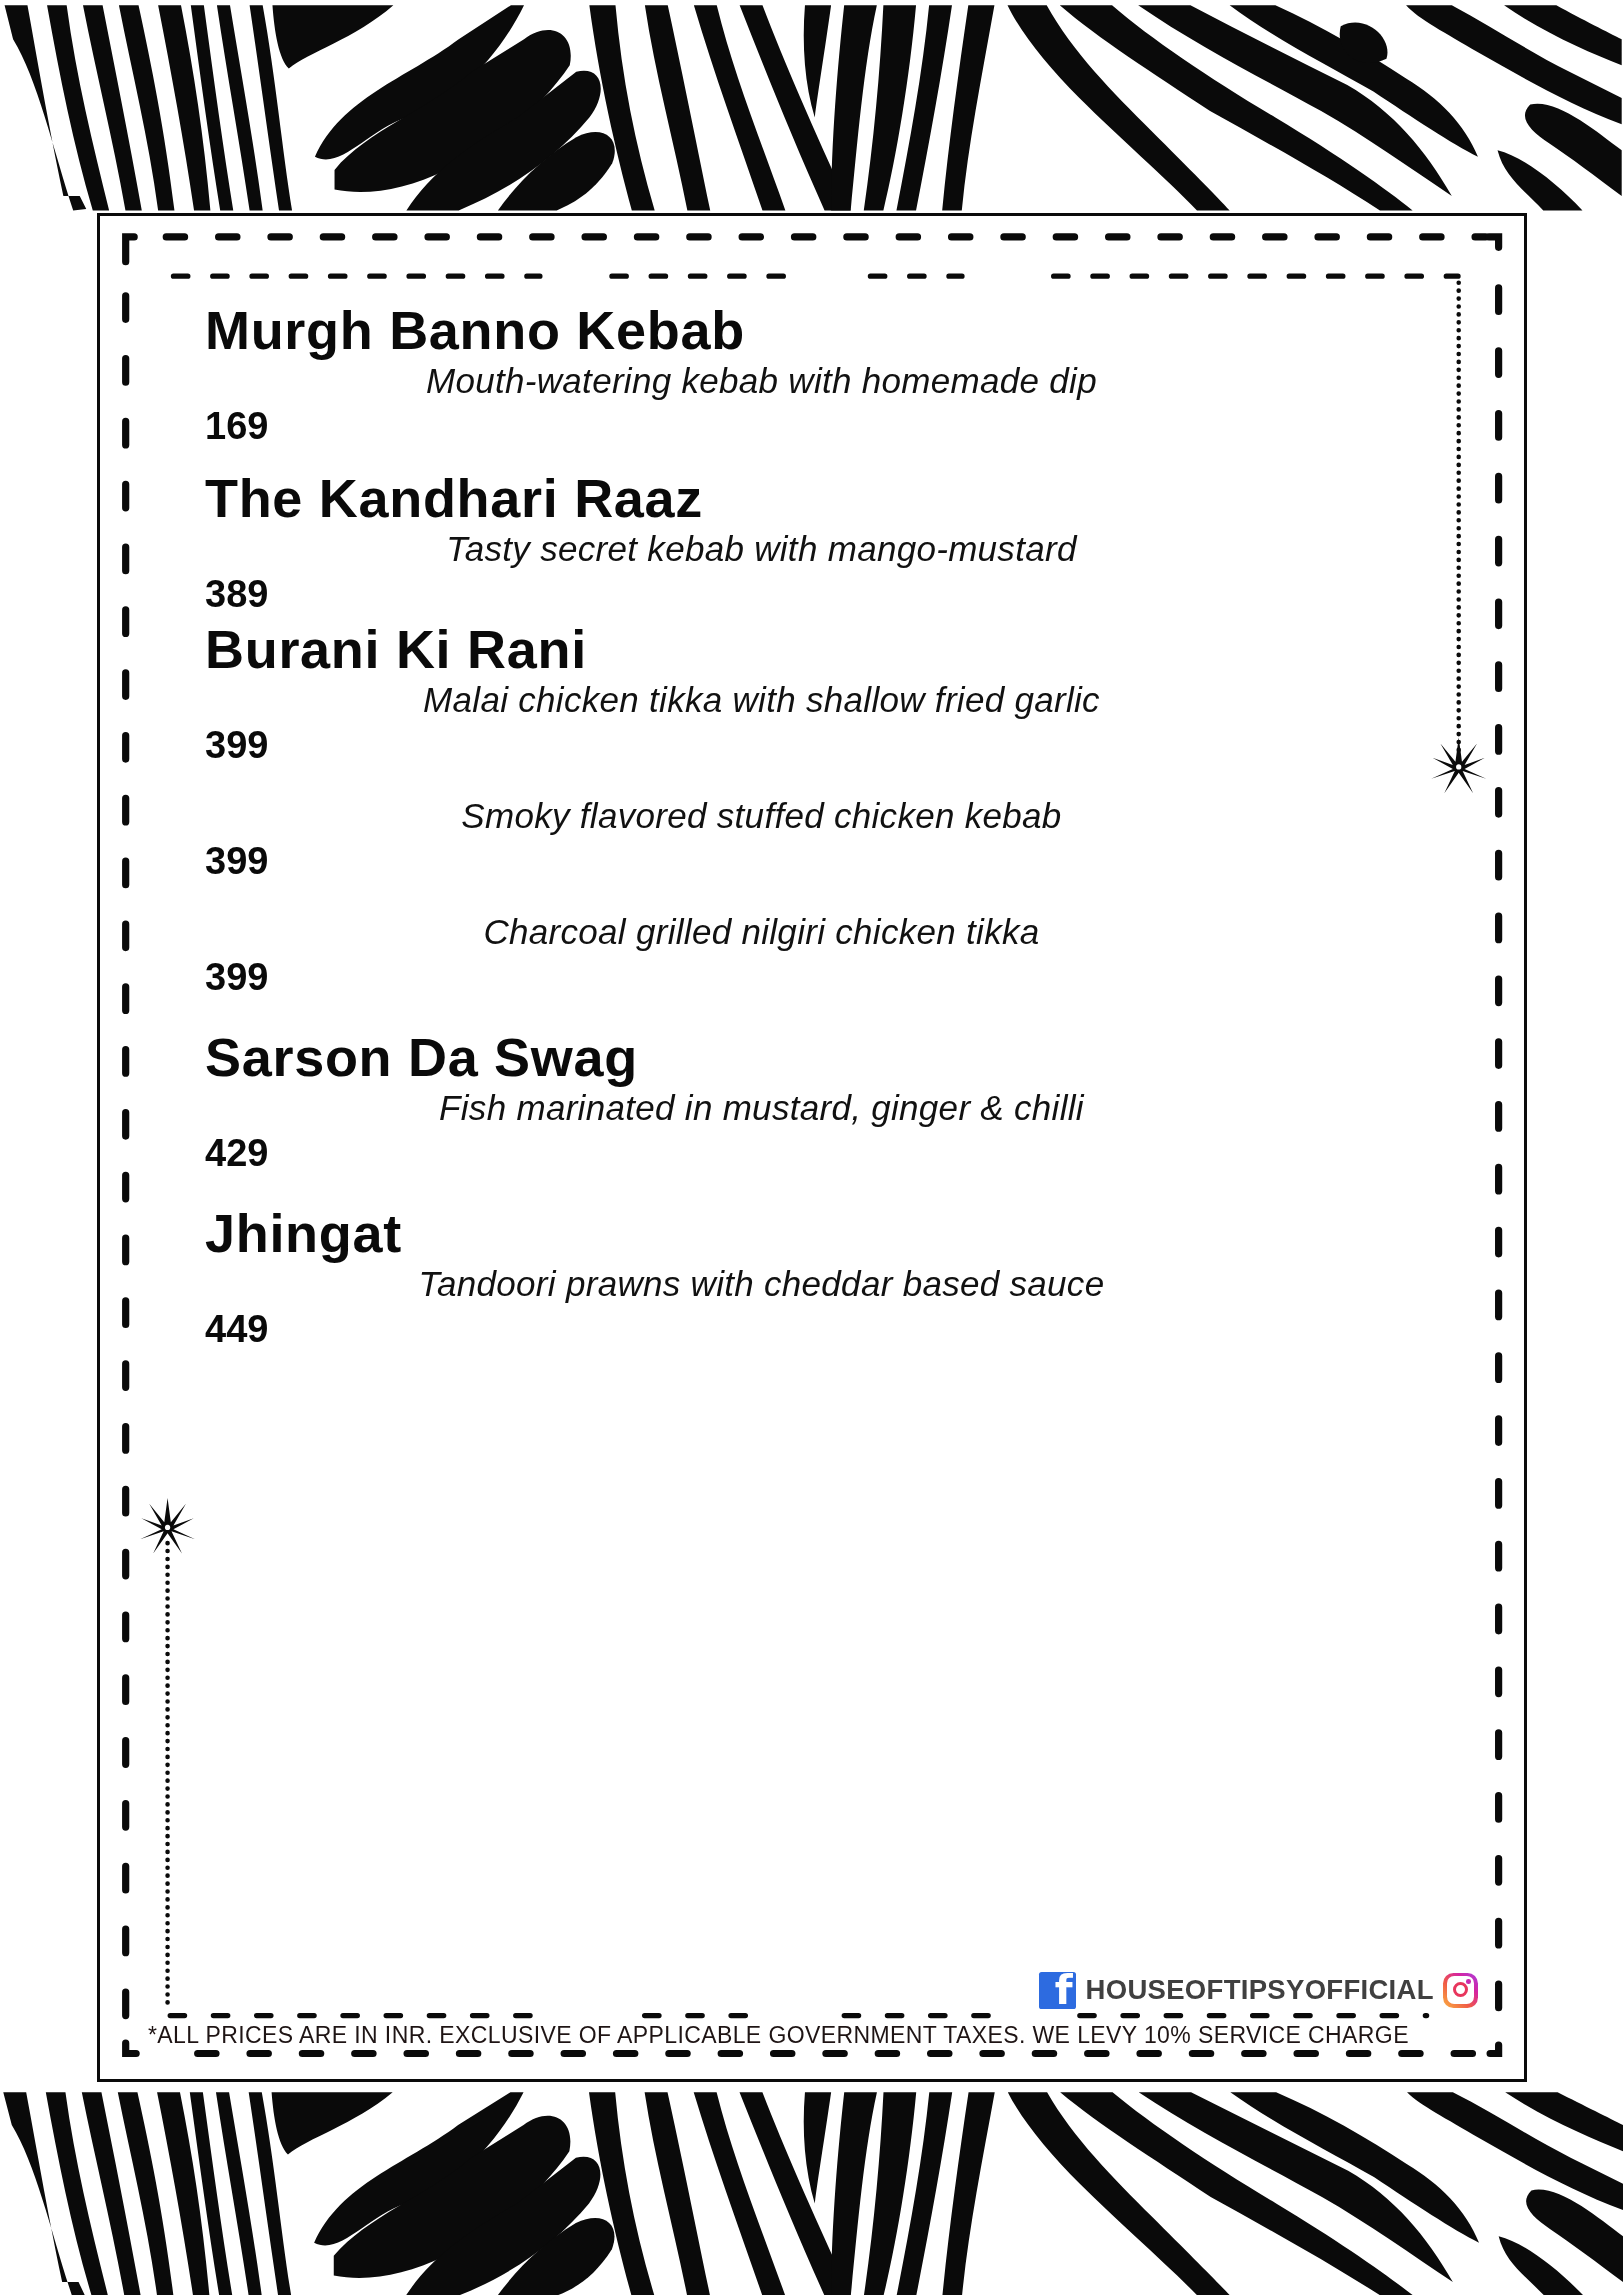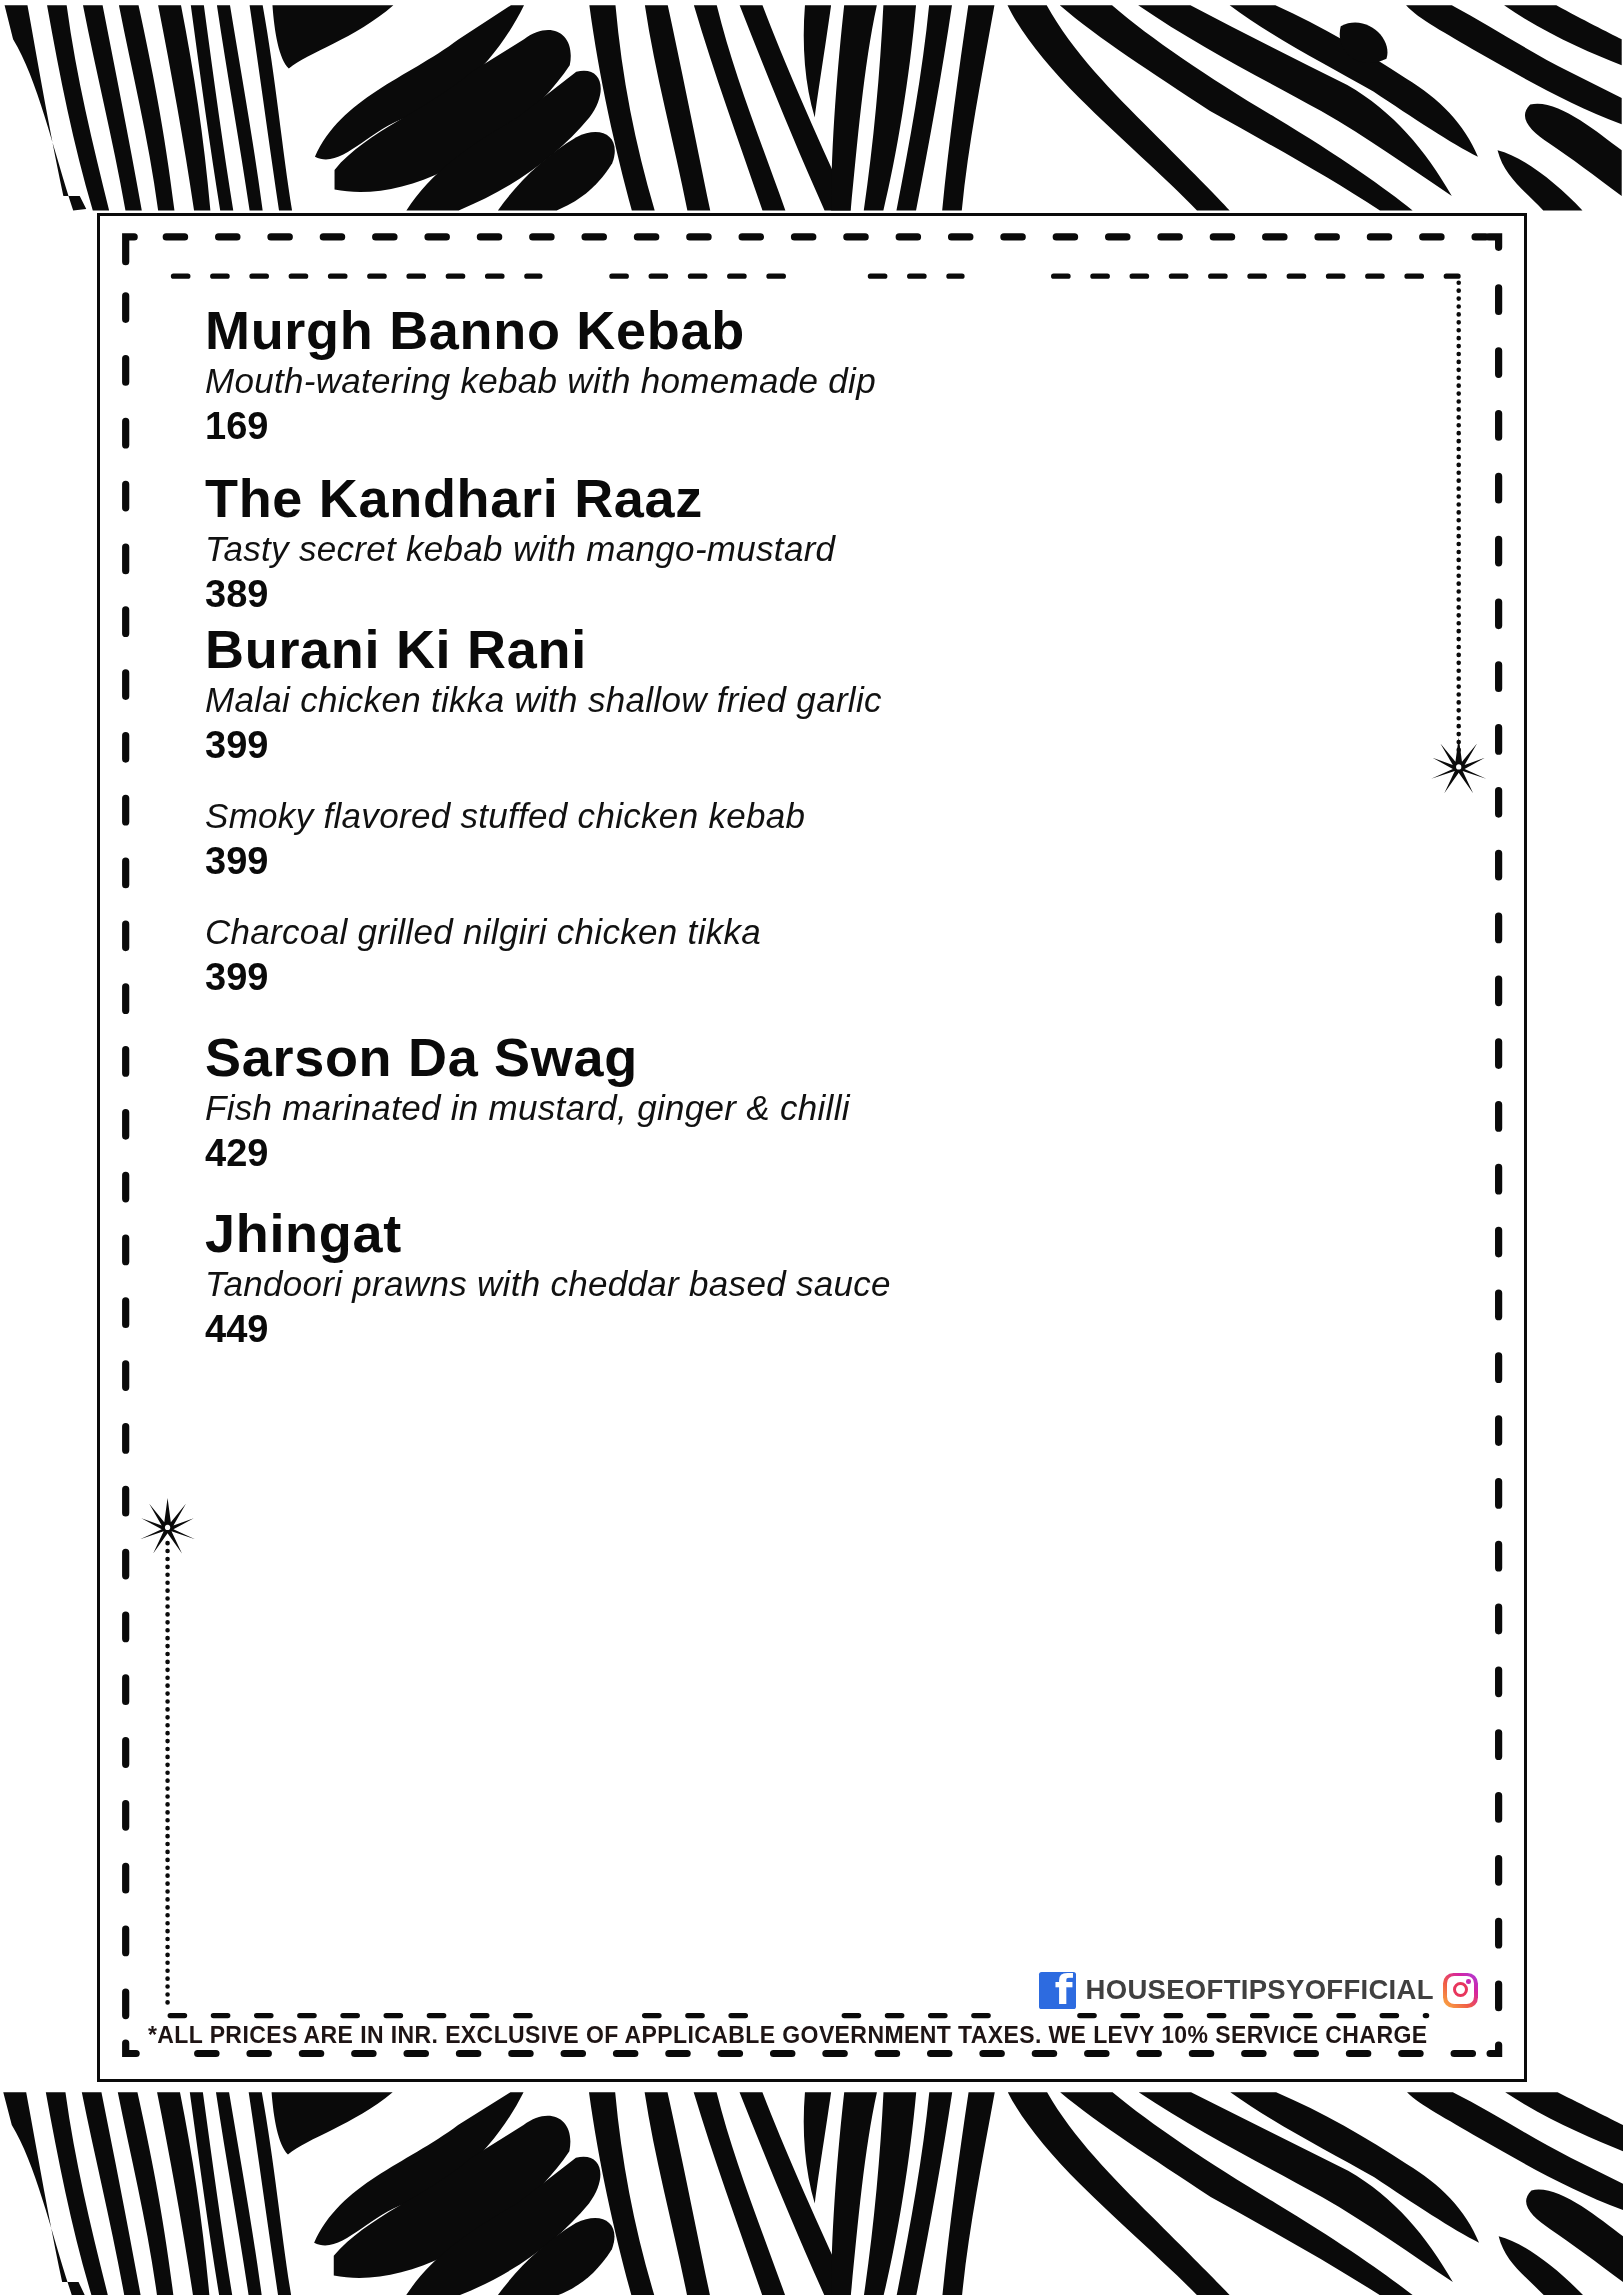--- a/index.html
+++ b/index.html
@@ -8,32 +8,32 @@
   .zebra { position:absolute; left:0; width:1623px; overflow:hidden; background:#fff; }
   .zebra svg { display:block; }
   #zebra-top { top:0; height:213px; }
   #zebra-bottom { top:2092px; height:204px; }
   .frame { position:absolute; left:97px; top:213px; width:1430px; height:1869px;
            border:3.9px solid #0a0a0a; box-sizing:border-box; background:#fff; }
   .deco { position:absolute; left:0; top:0; width:1623px; height:2295px; pointer-events:none; }
   .menu { position:absolute; left:205px; top:300px; width:1113px; }
   .item { position:relative; }
   .item-name { font-weight:bold; font-size:54px; line-height:60px; letter-spacing:0.7px; white-space:nowrap; }
-  .item-desc { font-style:italic; font-size:35px; line-height:41px; font-weight:normal; letter-spacing:0.3px; white-space:nowrap; color:#111; }
+  .item-desc { font-style:italic; font-size:35px; line-height:41px; font-weight:normal; letter-spacing:0.3px; white-space:nowrap; color:#111;text-align:center; }
   .item-price { font-weight:bold; font-size:38px; line-height:50px; white-space:nowrap; }
   .social { position:absolute; top:1971px; right:145px; height:38px; display:flex; align-items:center; gap:9.2px; }
   .social .handle { font-weight:bold; font-size:27.5px; letter-spacing:0.3px; color:#404040; white-space:nowrap; }
   .fb { width:37px; height:37px; background:#2d6be0; border-radius:2.6px; position:relative; }
   .fb span { position:absolute; right:3.9px; bottom:-2.6px; color:#fff; font-weight:bold; font-size:41px; line-height:41px; font-family:"DejaVu Sans", sans-serif; }
   .ig { width:35px; height:35px; border-radius:10.5px; position:relative;
         background:linear-gradient(45deg,#fbb040 0%, #f05a47 40%, #d6249f 70%, #a93de0 100%); }
   .ig::before { content:""; position:absolute; left:3.9px; top:3.9px; right:3.9px; bottom:3.9px; background:#fff; border-radius:7.2px; }
   .ig i { position:absolute; left:9.8px; top:9.8px; width:9.2px; height:9.2px; border:3.3px solid #e8365d; border-radius:50%; }
   .ig b { position:absolute; right:7.2px; top:6.5px; width:4.6px; height:4.6px; background:#c92bb0; border-radius:50%; }
-  .disclaimer { position:absolute; left:148px; top:2021px; width:1322px; font-weight:bold; font-size:23px; line-height:29px;
+  .disclaimer { position:absolute; left:148px; top:2021px; width:1322px; font-weight:normal; font-size:23px; line-height:29px;
                 color:#1e1414; letter-spacing:0.4px; white-space:nowrap; text-align:left; }
 </style>
 </head>
 <body>
 
 <div class="zebra" id="zebra-top">
   <svg width="1623" height="213" viewBox="0 0 2480 326">
     <g fill="#0a0a0a">
       <path d="M5,8 L40,8 C55,90 70,180 95,300 L120,300 L130,320 L110,322 C80,230 55,120 18,60 Z"></path>
       <path d="M70,8 L100,8 C115,120 140,220 165,322 L140,322 C110,220 90,120 70,8 Z"></path>

